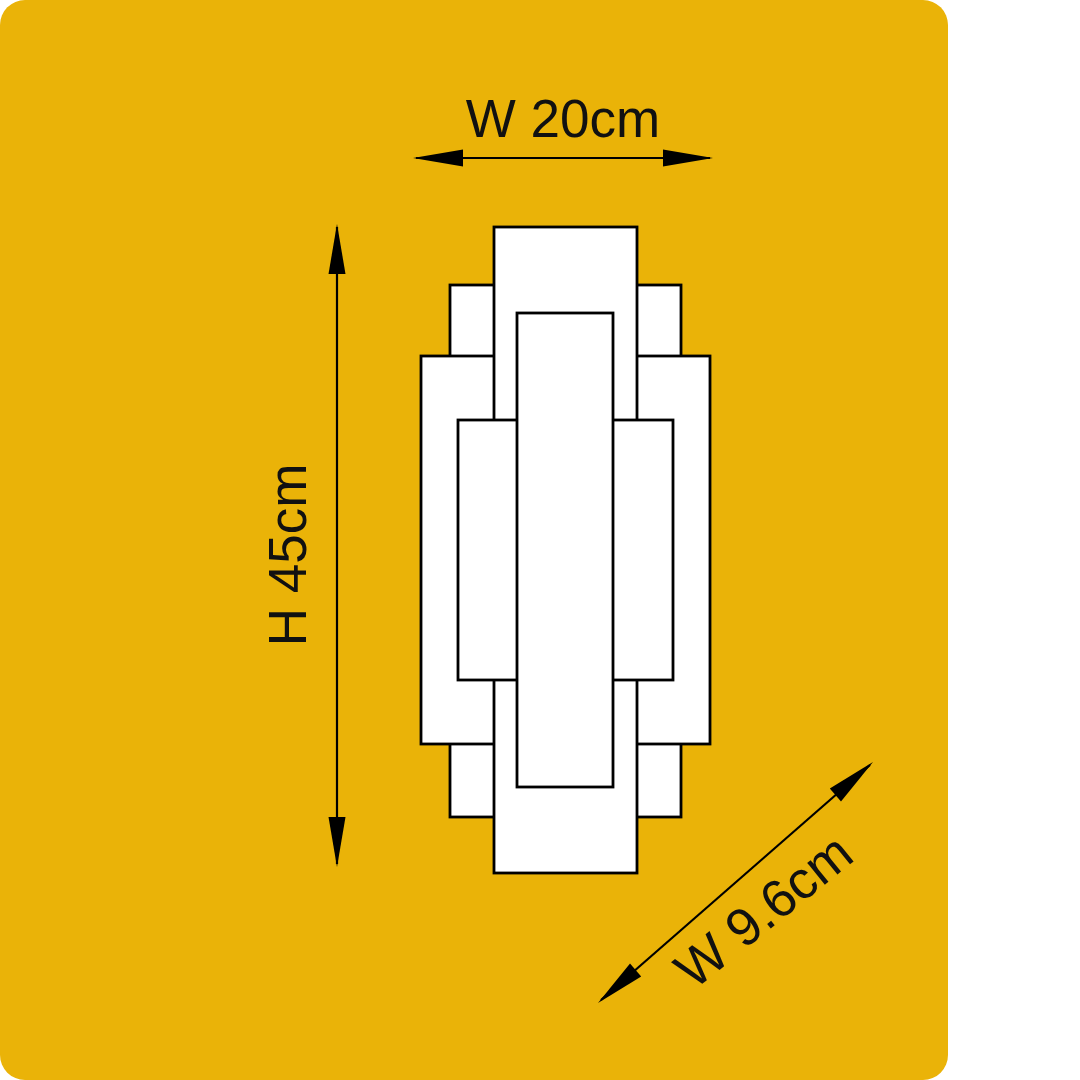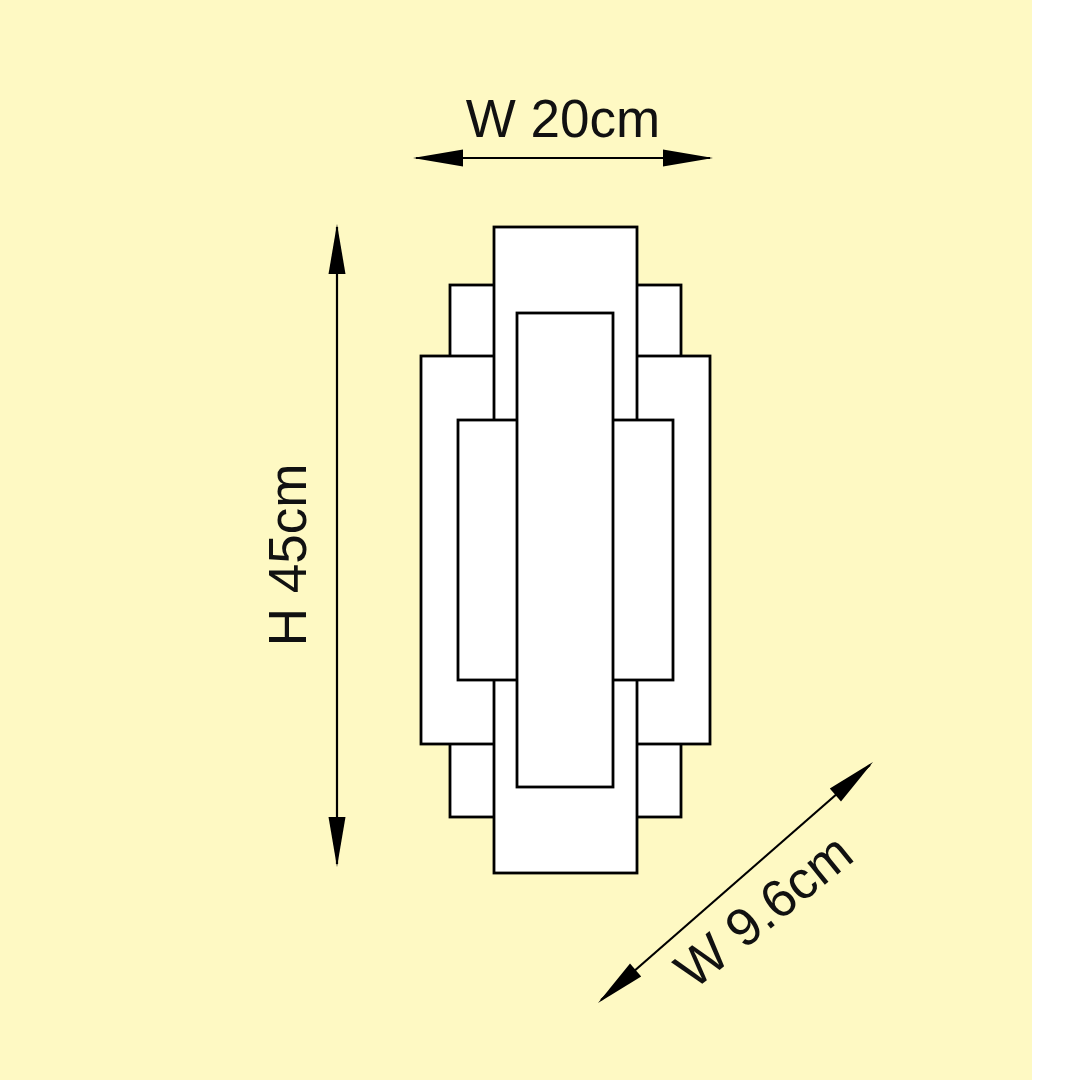--- a/index.html
+++ b/index.html
@@ -1,16 +1,16 @@
 <!DOCTYPE html>
 <html><head>
 <meta charset="utf-8">
 <style>
   html,body{margin:0;padding:0;background:#fff;}
-  .page{width:1032px;height:1080px;position:relative;background:#fef9c3;}
+  .page{width:948px;height:1080px;position:relative;background:#eab308;border-radius:25px;}
   svg{display:block;}
   .dim-text{font-family:"Liberation Sans",sans-serif;font-size:53px;fill:#111;}
 </style>
 </head>
 <body>
 
 <div class="page">
 <svg width="1080" height="1080" viewBox="0 0 1080 1080">
 
   <g fill="#ffffff" stroke="#000000" stroke-width="2.8">

